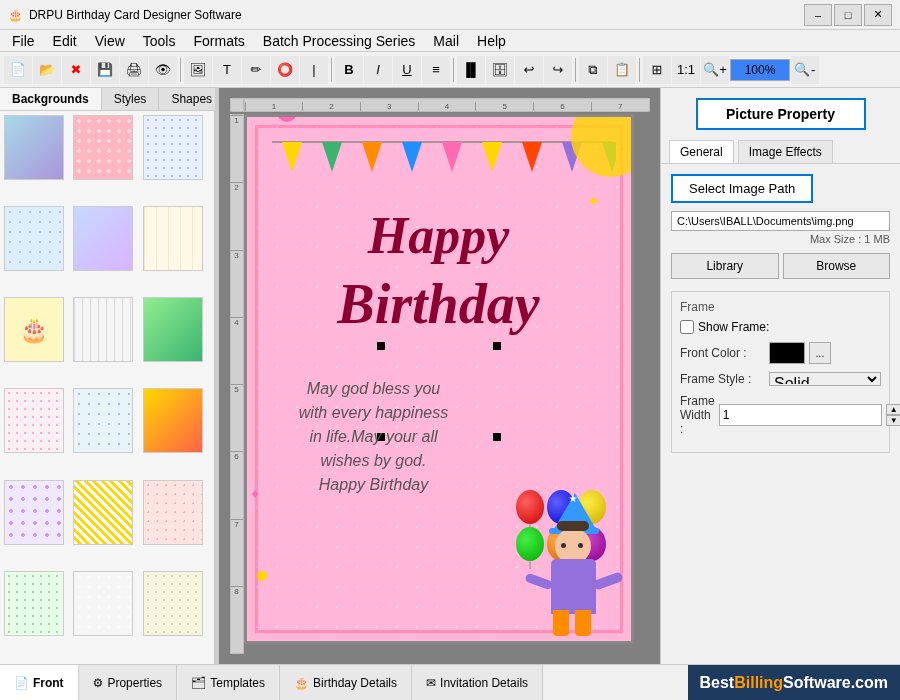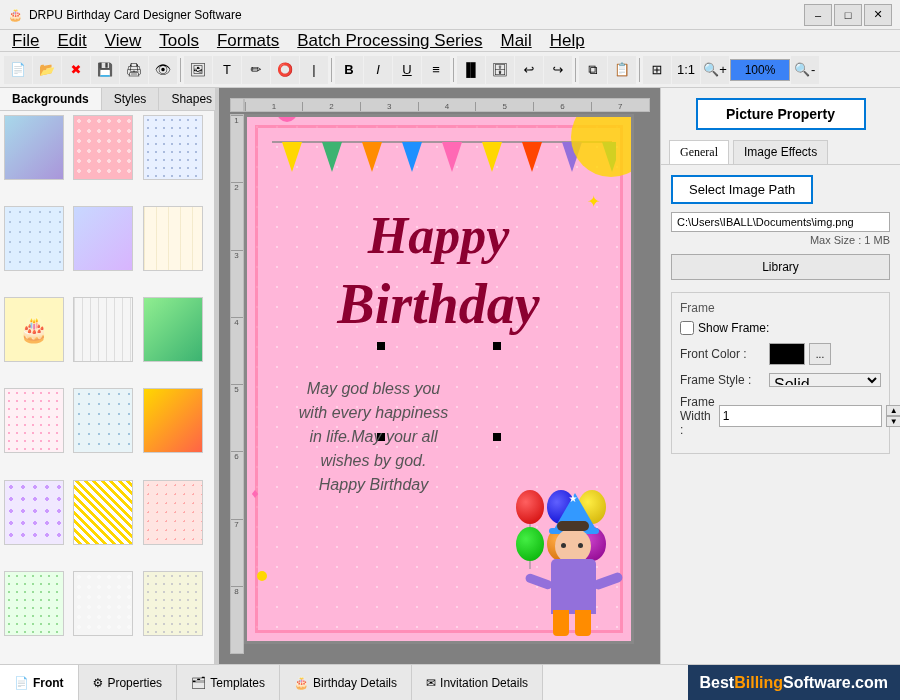--- a/index.html
+++ b/index.html
@@ -33,22 +33,21 @@
       height: 22px;
       display: flex;
       align-items: center;
       padding: 0 4px;
       border-bottom: 1px solid #ccc;
       gap: 2px;
     }
     .menu-item {
       padding: 2px 8px;
       cursor: pointer;
-      font-size: 17px;
-      text-decoration: underline;
+      font-size: 14px;
     }
 
     
     .toolbar {
       background: #f0f0f0;
       height: 36px;
       display: flex;
       align-items: center;
       padding: 2px 4px;
       border-bottom: 1px solid #ccc;
@@ -238,21 +237,20 @@
       padding: 4px 10px;
       cursor: pointer;
       font-size: 12px;
       border: 1px solid #ccc;
       border-bottom: none;
       background: #e8e8e8;
     }
     .prop-tab.active {
       background: white;
       color: #000;
-      font-family: Liberation Serif, serif;
     }
     .property-content {
       padding: 10px;
       flex: 1;
     }
     .select-image-btn {
       background: white;
       border: 2px solid #0078d7;
       padding: 5px 16px;
       font-size: 13px;
@@ -616,20 +614,21 @@
     <div class="property-tabs">
       <div class="prop-tab active">General</div>
       <div class="prop-tab">Image Effects</div>
     </div>
     <div class="property-content">
       <button class="select-image-btn">Select Image Path</button>
       <div class="image-path-field">C:\Users\IBALL\Documents\img.png</div>
       <div class="max-size-text">Max Size : 1 MB</div>
       <div class="lib-browse-row">
         <button class="lib-btn">Library</button>
+        <button class="browse-btn">Browse</button>
       </div>
       <div class="frame-section">
         <div class="frame-title">Frame</div>
         <div class="frame-row">
           <input type="checkbox" class="frame-checkbox" style="">
           <span class="frame-label">Show Frame:</span>
         </div>
         <div class="frame-row">
           <span class="frame-key">Front Color :</span>
           <div class="frame-color-box"></div>

